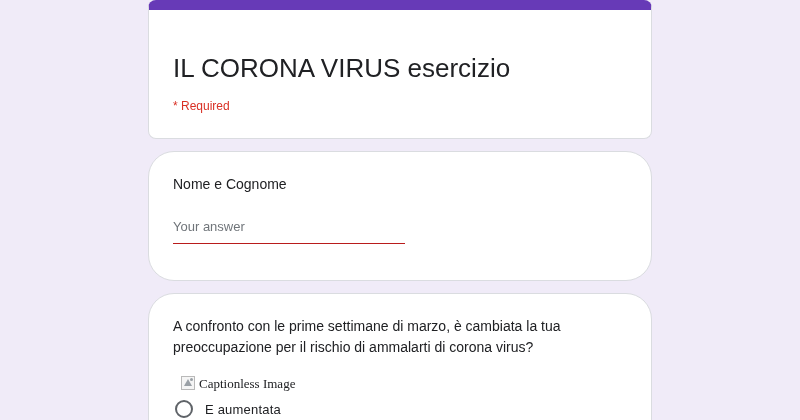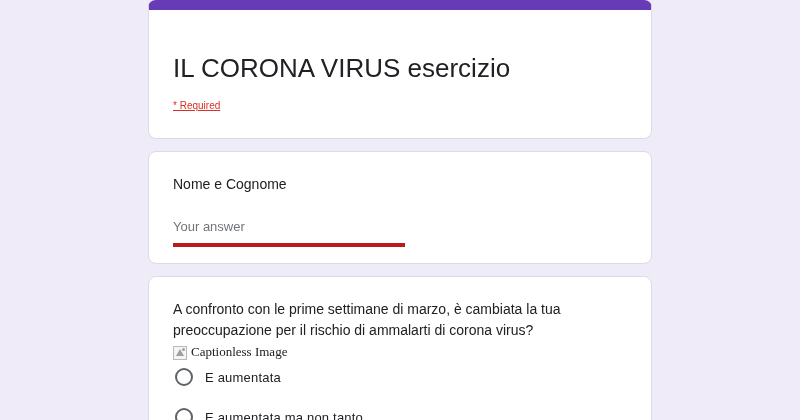--- a/index.html
+++ b/index.html
@@ -34,59 +34,59 @@
   .form-title {
     font-size: 26px;
     line-height: 32px;
     color: #202124;
     font-weight: 400;
     letter-spacing: 0;
     margin: 0 0 14px 0;
     padding-top: 2px;
   }
   .required-note {
-    font-size: 10px;
+    font-size: 12px;
     color: #d93025;
     line-height: 16px;
     margin: 0;
-    text-decoration: underline;
   }
   .q-card {
-    padding: 22px 24px 16px 24px;
+    padding: 22px 24px 36px 24px;
+    border-radius: 26px;
   }
   .q-text {
     font-size: 14px;
     line-height: 21px;
     color: #202124;
     margin: 0 0 22px 0;
     font-weight: 400;
   }
   .q-text.q-multiline {
-    margin-bottom: 3px;
+    margin-bottom: 18px;
   }
   .short-answer {
     width: 232px;
     border: none;
-    border-bottom: 4px solid #b91c1c;
+    border-bottom: 1px solid #b91c1c;
     outline: none;
     font-family: "Liberation Sans", sans-serif;
     font-size: 13px;
     line-height: 20px;
     color: #0f172a;
     padding: 0 0 6px 0;
     background: transparent;
   }
   .short-answer::placeholder {
     color: #70757a;
   }
   .broken-image {
     display: flex;
-    align-items: flex-end;
+    align-items: flex-start;
     gap: 4px;
-    margin: 0 0 8px 0;
+    margin: 0 0 8px 8px;
     height: 16px;
   }
   .broken-image-icon {
     width: 14px;
     height: 14px;
     border: 1px solid #b9b9b9;
     background: #f5f5f5;
     position: relative;
     box-sizing: border-box;
     flex: 0 0 auto;

